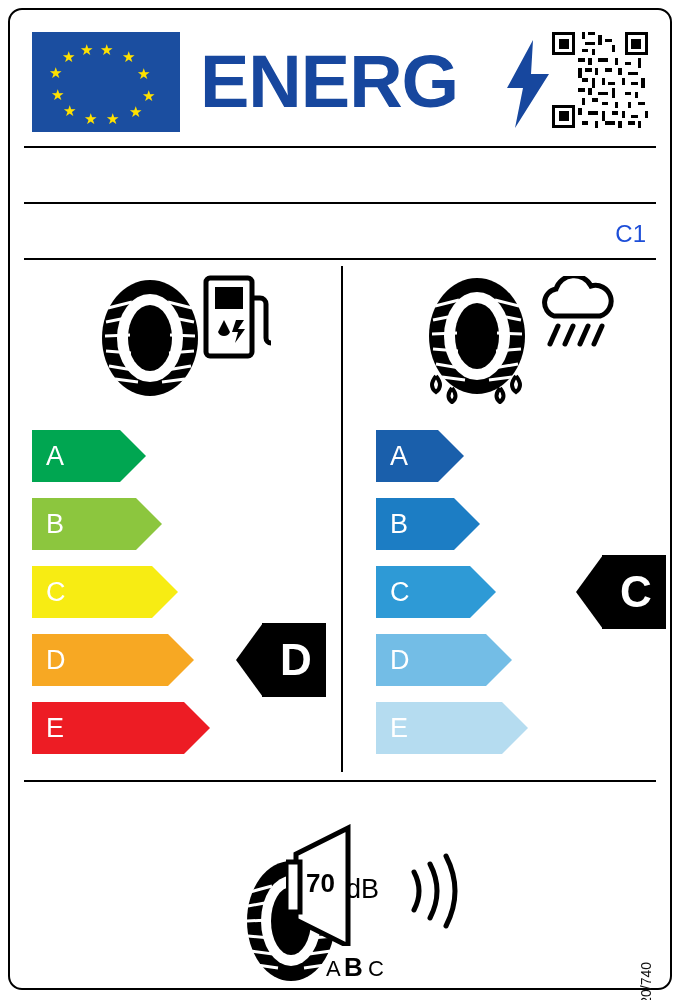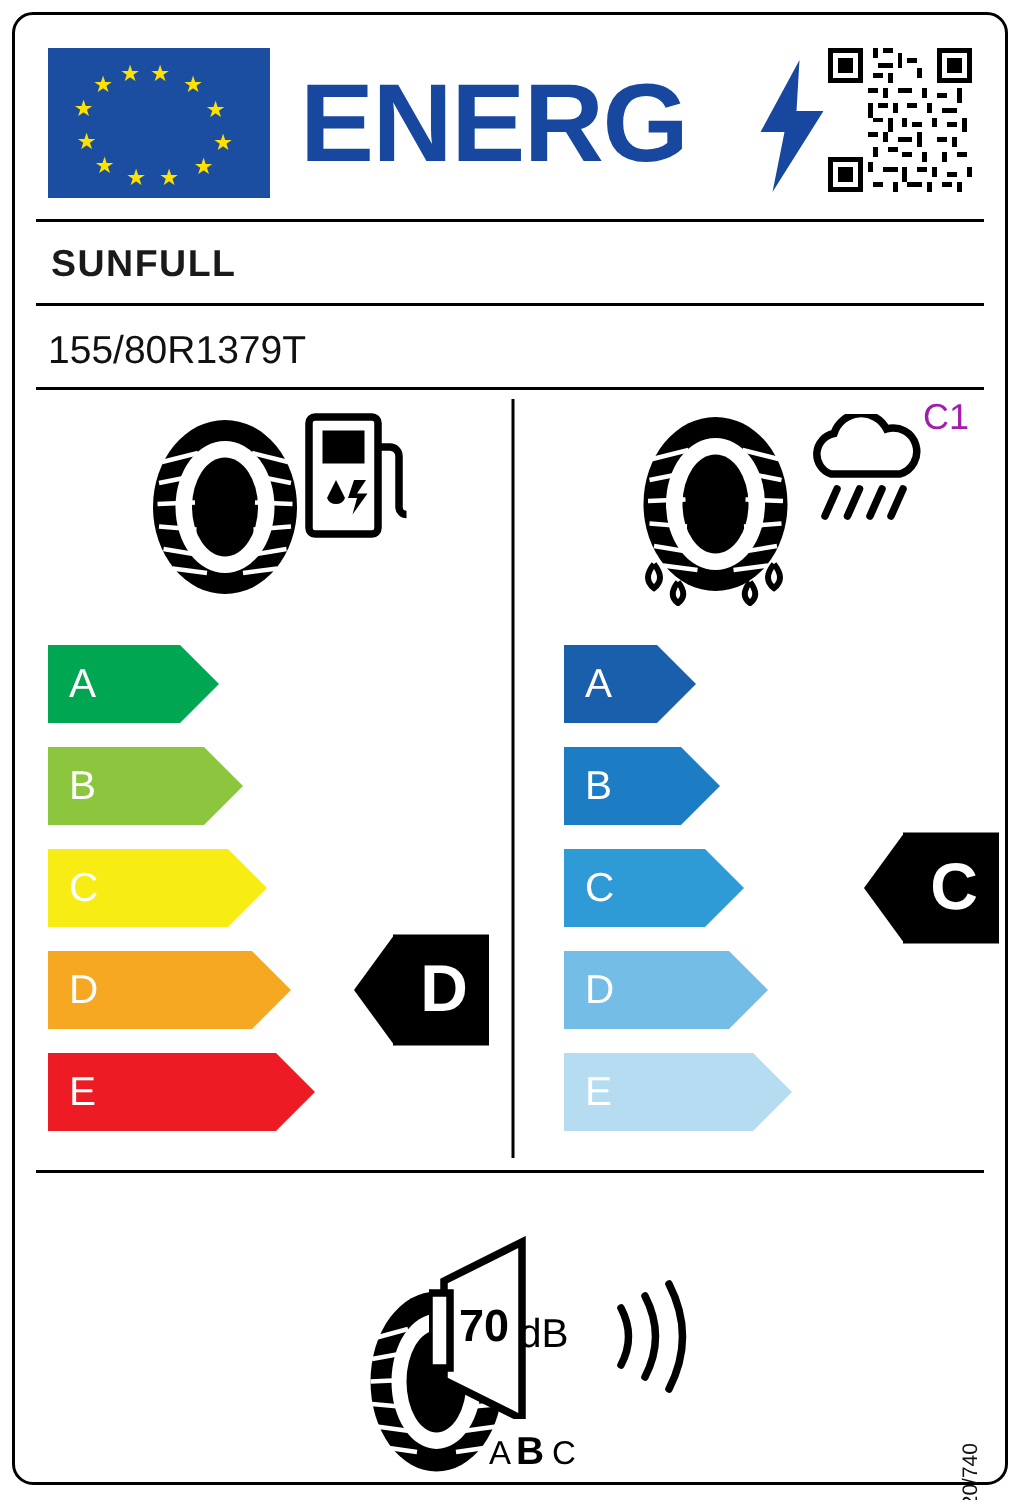--- a/index.html
+++ b/index.html
@@ -9,21 +9,21 @@
   
   .eu-flag{position:absolute;left:22px;top:22px;width:148px;height:100px;background:#1b4ea0;}
   .eu-flag .star{position:absolute;color:#ffe100;font-size:15px;line-height:15px;}
   .energ{position:absolute;left:190px;top:30px;font-size:74px;font-weight:bold;color:#17479e;letter-spacing:-1px;line-height:84px;font-family:Liberation Sans, sans-serif;}
   .bolt{position:absolute;left:497px;top:30px;width:42px;height:88px;}
   .qr{position:absolute;right:22px;top:22px;width:96px;height:96px;}
 
   .hr{position:absolute;left:14px;right:14px;height:2px;background:#000;}
   .brand{position:absolute;left:24px;top:152px;font-size:25px;font-weight:bold;color:#1a1a1a;letter-spacing:1px;}
   .size{position:absolute;left:22px;top:208px;font-size:26px;color:#111;}
-  .cls{position:absolute;right:24px;top:210px;font-size:24px;color:#a21caf;margin-top:45px;}
+  .cls{position:absolute;right:24px;top:210px;font-size:24px;color:#1d4ed8;}
 
   
   .vdiv{position:absolute;left:331px;top:256px;width:2px;height:506px;background:#000;}
 
   .tyre{position:absolute;}
   .tyre svg{display:block;}
 
   
   .arrow{position:absolute;height:52px;display:flex;align-items:center;}
   .arrow .body{height:52px;position:relative;display:flex;align-items:center;}
@@ -137,22 +137,20 @@
           <rect x="26" y="27" width="1" height="2"></rect>
       </g>
     </svg>
   </div>
 
   <div class="hr" style="top:136px;"></div>
   <div class="hr" style="top:192px;"></div>
   <div class="hr" style="top:248px;"></div>
   <div class="hr" style="top:770px;"></div>
 
-  <div class="brand">SUNFULL</div>
-  <div class="size">155/80R1379T</div>
   <div class="cls">C1</div>
 
   <div class="vdiv"></div>
 
   <div class="tyre" style="left:88px;top:268px;">
     <svg width="104" height="120" viewBox="0 0 104 120">
       <ellipse cx="52" cy="60" rx="48" ry="58" fill="#000"></ellipse>
       <ellipse cx="52" cy="60" rx="33" ry="44" fill="#fff"></ellipse>
       <ellipse cx="52" cy="60" rx="22" ry="33" fill="#000"></ellipse>
       <g stroke="#fff" stroke-width="3">
@@ -286,21 +284,21 @@
     </svg>
   </div>
 
   <div class="tyre" style="left:276px;top:814px;">
     <svg width="118" height="122" viewBox="0 0 118 122">
       <polygon points="10,30 10,96 62,122 62,4" fill="#fff" stroke="#000" stroke-width="5"></polygon>
       <rect x="0" y="38" width="14" height="50" fill="#fff" stroke="#000" stroke-width="5"></rect>
     </svg>
   </div>
 
-  <div class="dbnum" style="left:296px;top:858px;font-size:30px;color:#000;">70</div>
+  <div class="dbnum" style="left:296px;top:858px;font-size:26px;color:#000;">70</div>
   <div style="position:absolute;left:336px;top:864px;font-size:27px;color:#000;">dB</div>
 
   <div class="tyre" style="left:398px;top:838px;">
     <svg width="56" height="86" viewBox="0 0 56 86">
       <g fill="none" stroke="#000" stroke-width="5" stroke-linecap="round">
         <path d="M6 24 q10 19 0 38"></path>
         <path d="M22 16 q14 27 0 54"></path>
         <path d="M38 8 q18 35 0 70"></path>
       </g>
     </svg>

